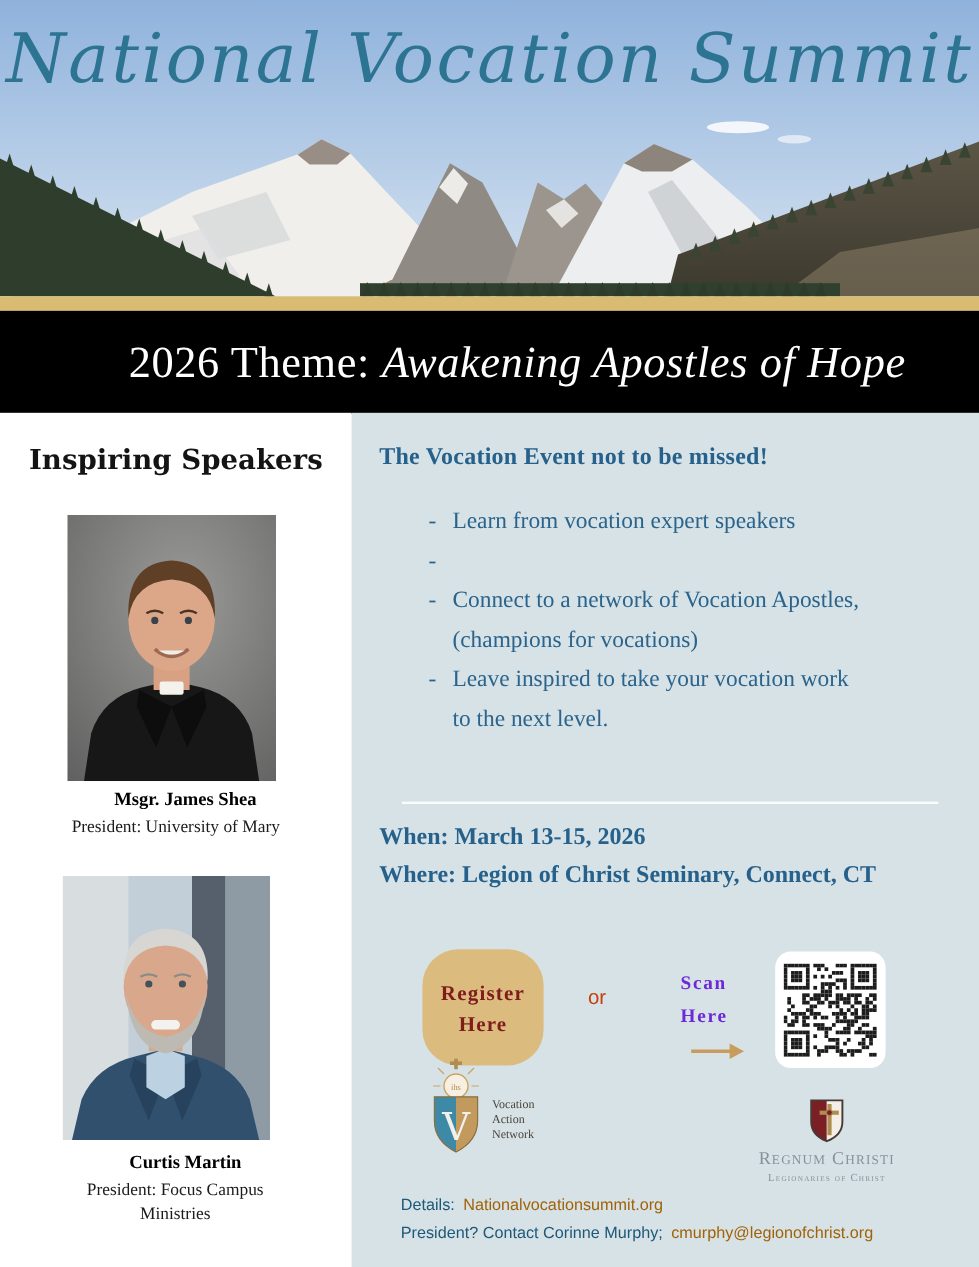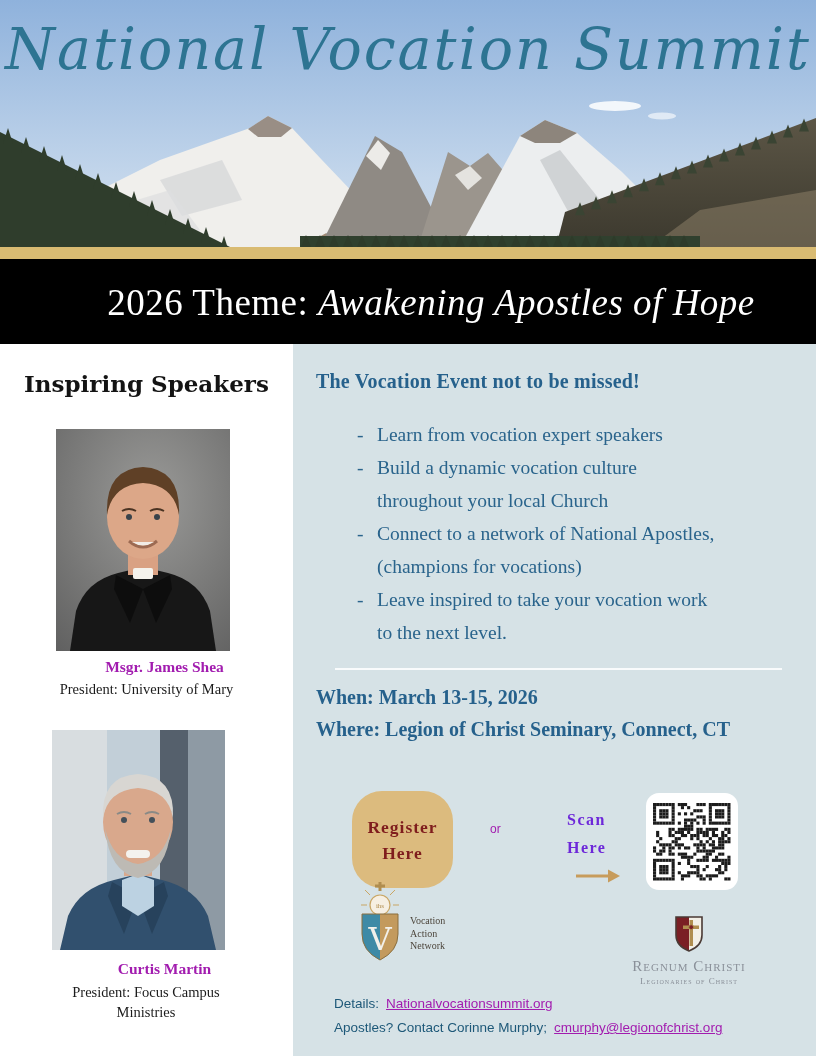--- a/index.html
+++ b/index.html
@@ -24,62 +24,62 @@
   .left-col{position:absolute;left:0;top:344px;width:293px;height:560px;background:#ffffff;}
   .right-col{position:absolute;left:293px;top:344px;width:523px;height:712px;background:#D6E2E6;}
 
   
   .speakers-heading{position:absolute;top:26px;left:0;width:100%;text-align:center;
         font-family:"DejaVu Serif",serif;font-weight:bold;font-size:23px;color:#141414;}
   .photo{position:absolute;overflow:hidden;}
   .photo svg{display:block;}
   .photo-1{left:56px;top:85px;width:174px;height:222px;}
   .photo-2{left:52px;top:386px;width:173px;height:220px;}
-  .cap-name{position:absolute;left:18px;width:100%;text-align:center;font-weight:bold;
-        font-size:15.5px;color:#a21caf;}
+  .cap-name{position:absolute;left:8px;width:100%;text-align:center;font-weight:bold;
+        font-size:15.5px;color:#000000;}
   .cap-role{position:absolute;text-align:center;font-size:14.5px;color:#1b1b1b;line-height:20px;}
   .cap1-name{top:314px;} .cap1-role{top:335px;left:0;width:100%;}
   .cap2-name{top:616px;} .cap2-role{top:638px;left:51px;width:190px;}
 
   
   .event-heading{position:absolute;left:23px;top:26px;font-weight:bold;font-size:20px;
         letter-spacing:.2px;color:#26618C;}
   .bullets{position:absolute;left:64px;top:74px;width:402px;}
   .bullet{display:flex;color:#2A648C;font-size:19.5px;line-height:33px;}
   .bullet .dash{width:20px;flex:0 0 20px;}
   .bullet .btxt{width:340px;}
   .rule{position:absolute;left:42px;top:324px;width:447px;height:2px;background:rgba(255,255,255,.85);}
   .when{position:absolute;left:23px;top:342px;font-weight:bold;font-size:20px;color:#26618C;white-space:nowrap;}
   .where{position:absolute;left:23px;top:374px;font-weight:bold;font-size:20px;color:#26618C;white-space:nowrap;}
 
   .register-btn{position:absolute;left:59px;top:447px;width:101px;height:97px;border-radius:30px;
         background:#DCBB7E;display:flex;flex-direction:column;align-items:center;justify-content:center;
         font-weight:bold;font-size:17.5px;line-height:26px;color:#7f1d1d;letter-spacing:1px;
         border:none;cursor:pointer;font-family:"Liberation Serif",serif;}
   .or-text{position:absolute;left:197px;top:478px;font-family:"Liberation Sans",sans-serif;
-        font-size:12px;color:#a21caf;}
+        font-size:17px;color:#c2410c;}
   .scan-label{position:absolute;left:274px;top:462px;font-weight:bold;font-size:16px;
         line-height:28px;color:#6d28d9;letter-spacing:1.5px;}
   .scan-arrow{position:absolute;left:281px;top:524px;width:46px;height:16px;}
   .qr-box{position:absolute;left:353px;top:449px;width:92px;height:97px;background:#ffffff;
         border-radius:13px;display:flex;align-items:center;justify-content:center;}
 
   
   .van-logo{position:absolute;left:64px;top:538px;display:flex;}
   .van-text{margin-left:7px;margin-top:33px;font-size:10px;line-height:12.5px;color:#4d463c;}
   .rc-logo{position:absolute;left:326px;top:571px;width:140px;text-align:center;color:#8A9099;}
   .rc-shield{display:block;margin:0 auto;}
   .rc-name{margin-top:5px;font-variant:small-caps;font-size:15px;letter-spacing:1px;white-space:nowrap;}
   .rc-sub{margin-top:1px;font-variant:small-caps;font-size:9px;letter-spacing:1px;white-space:nowrap;}
 
   
   .footer-line{position:absolute;left:41px;font-family:"Liberation Sans",sans-serif;
         font-size:13.5px;color:#1D5878;white-space:nowrap;}
   .footer-1{top:652px;} .footer-2{top:676px;}
-  .footer-link{color:#a21caf;text-decoration:underline;margin-left:7px;cursor:pointer;}
+  .footer-link{color:#a16207;margin-left:7px;cursor:pointer;}
 </style>
 </head>
 <body>
 
 <div class="page">
 
   <div class="banner">
     <svg viewBox="0 0 816 247" width="816" height="247" preserveAspectRatio="none">
       <defs>
         <linearGradient id="sky" x1="0" y1="0" x2="0" y2="1">
@@ -250,25 +250,24 @@
   <div class="right-col">
     <div class="event-heading">The Vocation Event not to be missed!</div>
 
     <div class="bullets">
       <div class="bullet">
         <span class="dash">-</span>
         <span class="btxt">Learn from vocation expert speakers</span>
       </div>
       <div class="bullet">
         <span class="dash">-</span>
-        <span class="btxt">Build a dynamic vocation culture throughout your local Church</span>
       </div>
       <div class="bullet">
         <span class="dash">-</span>
-        <span class="btxt">Connect to a network of National Apostles, (champions for vocations)</span>
+        <span class="btxt">Connect to a network of Vocation Apostles, (champions for vocations)</span>
       </div>
       <div class="bullet">
         <span class="dash">-</span>
         <span class="btxt">Leave inspired to take your vocation work to the next level.</span>
       </div>
     </div>
 
     <div class="rule"></div>
     <div class="when">When: March 13-15, 2026</div>
     <div class="where">Where: Legion of Christ Seminary, Connect, CT</div>
@@ -625,17 +624,17 @@
         <path d="M3,2 L29,2 L29,20 Q29,31 16,36 Q3,31 3,20 Z" fill="none" stroke="#4A3A35" stroke-width="1.6"></path>
       </svg>
       <div class="rc-name">Regnum Christi</div>
       <div class="rc-sub">Legionaries of Christ</div>
     </div>
 
     <div class="footer-line footer-1">
       <span>Details:</span><a class="footer-link">Nationalvocationsummit.org</a>
     </div>
     <div class="footer-line footer-2">
-      <span>Apostles?  Contact Corinne Murphy;</span><a class="footer-link">cmurphy@legionofchrist.org</a>
+      <span>President?  Contact Corinne Murphy;</span><a class="footer-link">cmurphy@legionofchrist.org</a>
     </div>
   </div>
 
 </div>
 
 </body></html>

